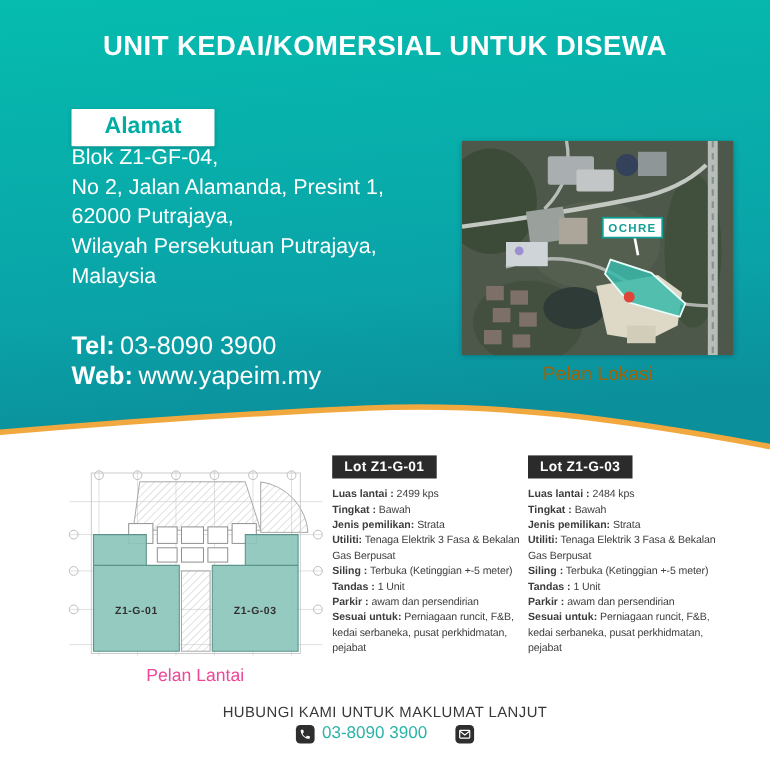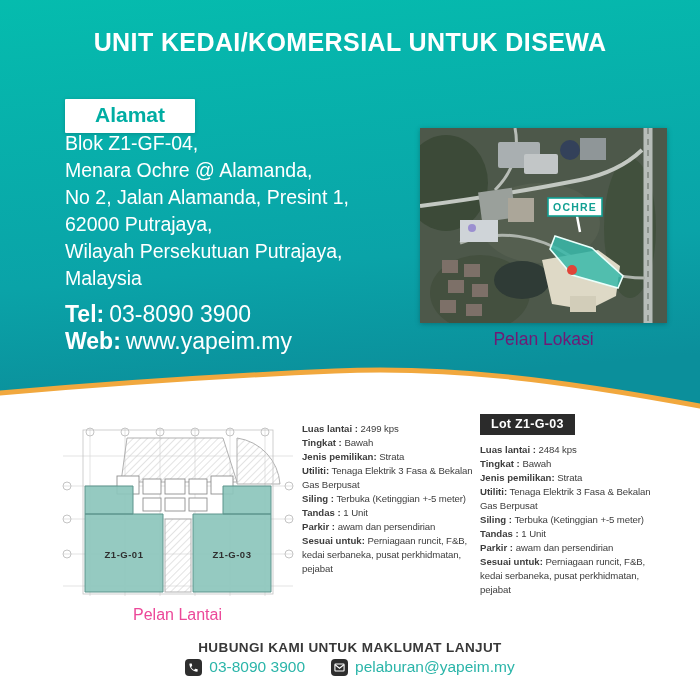--- a/index.html
+++ b/index.html
@@ -22,38 +22,38 @@
   }
   .address-block{
     left:65px; top:130px; color:#ffffff; font-size:19.5px; line-height:27px;
   }
   .contact-block{
     left:65px; top:301px; color:#ffffff; font-size:23px; line-height:27px;
   }
   .contact-block b{margin-right:5px;}
   
   .map-figure{left:420px; top:128px; width:247px; height:195px; box-shadow:0 1px 5px rgba(0,0,0,.25);}
-  .map-caption{left:420px; top:329px; width:247px; text-align:center; color:#701a75; font-size:17.5px;}
+  .map-caption{left:420px; top:329px; width:247px; text-align:center; color:#a16207; font-size:17.5px;}
   
   .plan-figure{left:55px; top:424px; width:245px; height:180px;}
   .plan-caption{left:55px; top:606px; width:245px; text-align:center; color:#ec4899; font-size:16px;}
   
   .lot-card{top:414px;}
   .lot-card.first{left:302px; width:174px;}
   .lot-card.second{left:480px; width:178px;}
   .lot-tag{
     display:inline-block; background:#2b2b2b; color:#ffffff;
     font-weight:bold; font-size:12.5px; padding:3px 11px 4px 11px; letter-spacing:.3px;
   }
   .lot-fields{margin-top:8px; font-size:9.6px; line-height:14px; color:#3d3d3d; letter-spacing:-.1px;}
   .lot-fields b{letter-spacing:0;}
   
   .footer-heading{
     top:640px; left:0; width:700px; text-align:center;
-    color:#383838; font-weight:bold; font-size:13.5px; letter-spacing:.4px;
+    color:#383838; font-weight:normal; font-size:13.5px; letter-spacing:.4px;
   }
   .footer-contact{
     top:658px; left:0; width:700px; display:flex; justify-content:center;
     align-items:center; gap:26px;
   }
   .contact-item{display:flex; align-items:center; gap:7px; color:#2bb5a9; font-size:15.5px;}
   .contact-icon{
     width:17px; height:17px; background:#2e2e2e; border-radius:4px;
     display:flex; align-items:center; justify-content:center; flex:0 0 auto;
   }
@@ -74,21 +74,20 @@
     <path d="M0,0 H700 V406 C560,380 450,366 335,371 C230,375.5 105,384 0,393 Z" fill="url(#tealGrad)"></path>
     <path d="M0,393 C105,384 230,375.5 335,371 C450,366 560,380 700,406" fill="none" stroke="#f1a83e" stroke-width="5" stroke-linecap="round"></path>
   </svg>
 
   <div class="abs alamat-box">Alamat</div>
 
   <div class="abs poster-title">UNIT KEDAI/KOMERSIAL UNTUK DISEWA</div>
 
   <div class="abs address-block">
     <div>Blok Z1-GF-04,</div>
-    <div>Menara Ochre @ Alamanda,</div>
     <div>No 2, Jalan Alamanda, Presint 1,</div>
     <div>62000 Putrajaya,</div>
     <div>Wilayah Persekutuan Putrajaya,</div>
     <div>Malaysia</div>
   </div>
 
   <div class="abs contact-block">
     <div>
       <b>Tel:</b><span>03-8090 3900</span>
     </div>
@@ -204,20 +203,21 @@
     <rect x="110" y="95" width="26" height="73" fill="url(#hatch)" stroke="#a8a8a8" stroke-width="0.9"></rect>
 
     <text x="69" y="134" text-anchor="middle" font-family="Liberation Sans, sans-serif" font-size="9.5" font-weight="bold" letter-spacing="0.5" fill="#2f2f2f">Z1-G-01</text>
     <text x="177" y="134" text-anchor="middle" font-family="Liberation Sans, sans-serif" font-size="9.5" font-weight="bold" letter-spacing="0.5" fill="#2f2f2f">Z1-G-03</text>
 
     <rect x="28" y="6" width="190" height="164" fill="none" stroke="#c4c4c4" stroke-width="0.8"></rect>
   </svg>
   <div class="abs plan-caption">Pelan Lantai</div>
 
   <div class="abs lot-card first">
+    <div class="lot-tag">Lot Z1-G-01</div>
     <div class="lot-fields">
       <div><b>Luas lantai :</b> <span>2499 kps</span></div>
       <div><b>Tingkat :</b> <span>Bawah</span></div>
       <div><b>Jenis pemilikan:</b> <span>Strata</span></div>
       <div><b>Utiliti:</b> <span>Tenaga Elektrik 3 Fasa &amp; Bekalan Gas Berpusat</span></div>
       <div><b>Siling :</b> <span>Terbuka (Ketinggian +-5 meter)</span></div>
       <div><b>Tandas :</b> <span>1 Unit</span></div>
       <div><b>Parkir :</b> <span>awam dan persendirian</span></div>
       <div><b>Sesuai untuk:</b> <span>Perniagaan runcit, F&amp;B, kedai serbaneka, pusat perkhidmatan, pejabat</span></div>
     </div>
@@ -247,17 +247,16 @@
       </span>
       <span>03-8090 3900</span>
     </div>
     <div class="contact-item">
       <span class="contact-icon">
         <svg width="11" height="11" viewBox="0 0 24 24" fill="none" stroke="#ffffff" stroke-width="2.4" aria-hidden="true">
           <rect x="2" y="4.5" width="20" height="15" rx="1.5"></rect>
           <path d="M2.5 6l9.5 7.5L21.5 6"></path>
         </svg>
       </span>
-      <span>pelaburan@yapeim.my</span>
     </div>
   </div>
 
 </div>
 
 </body></html>

